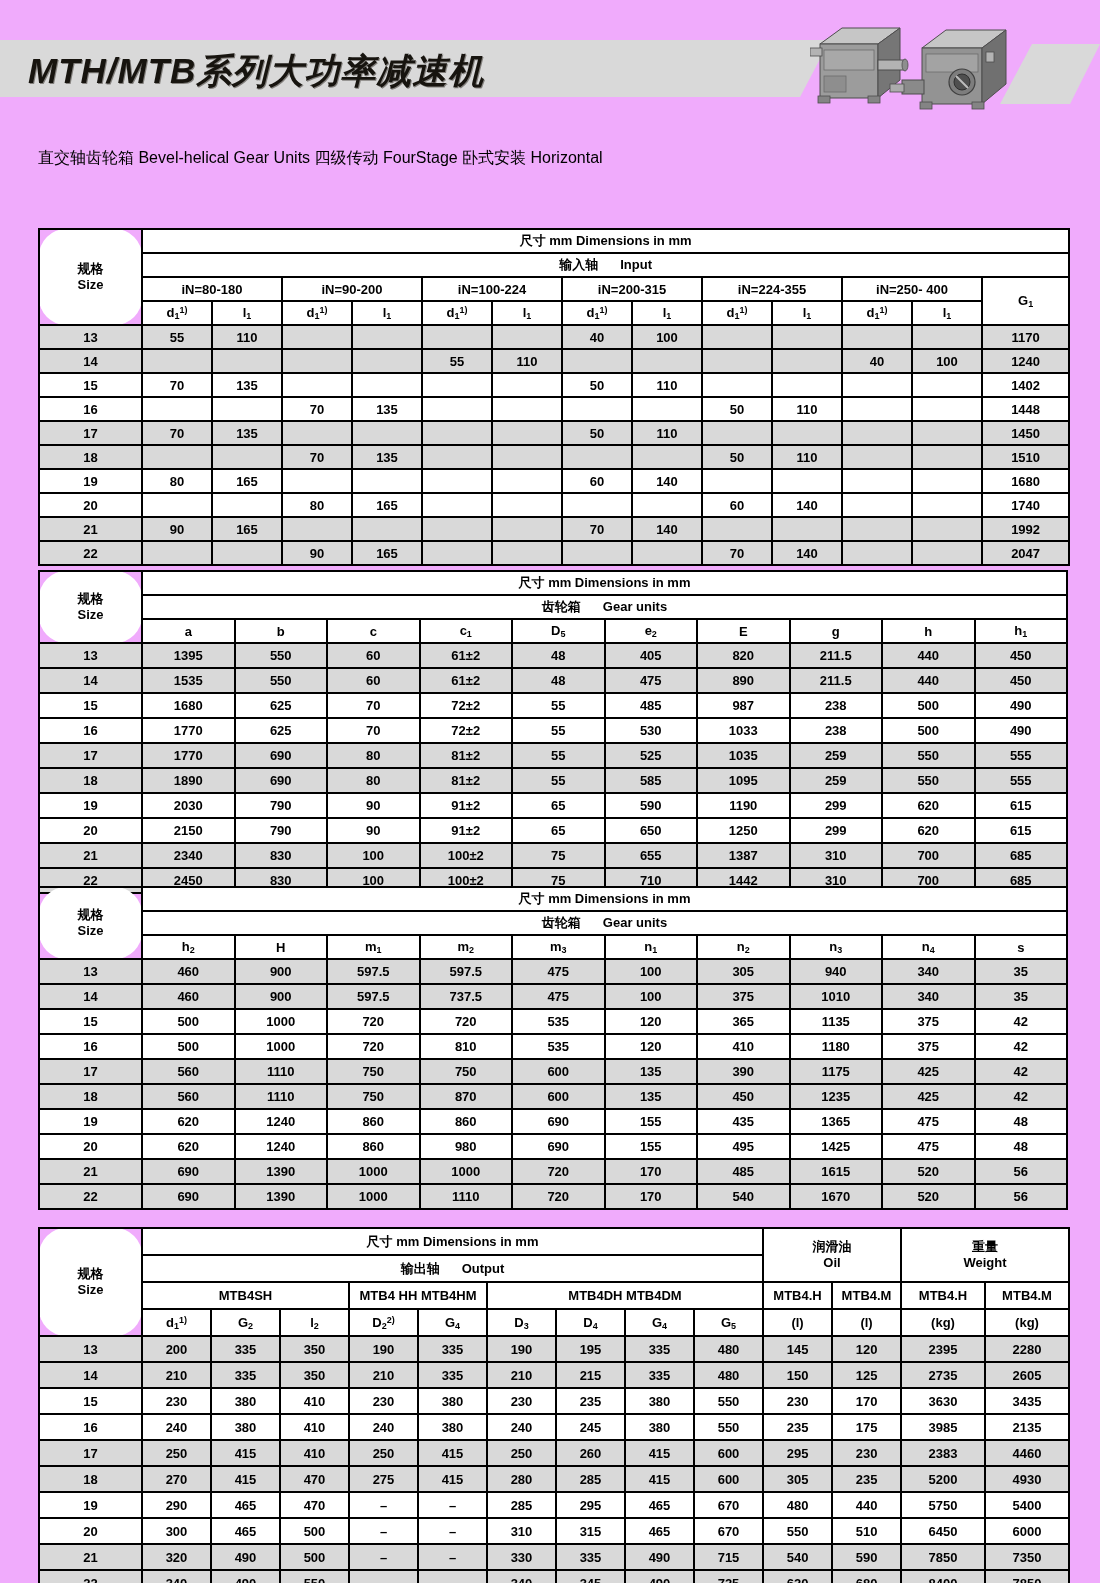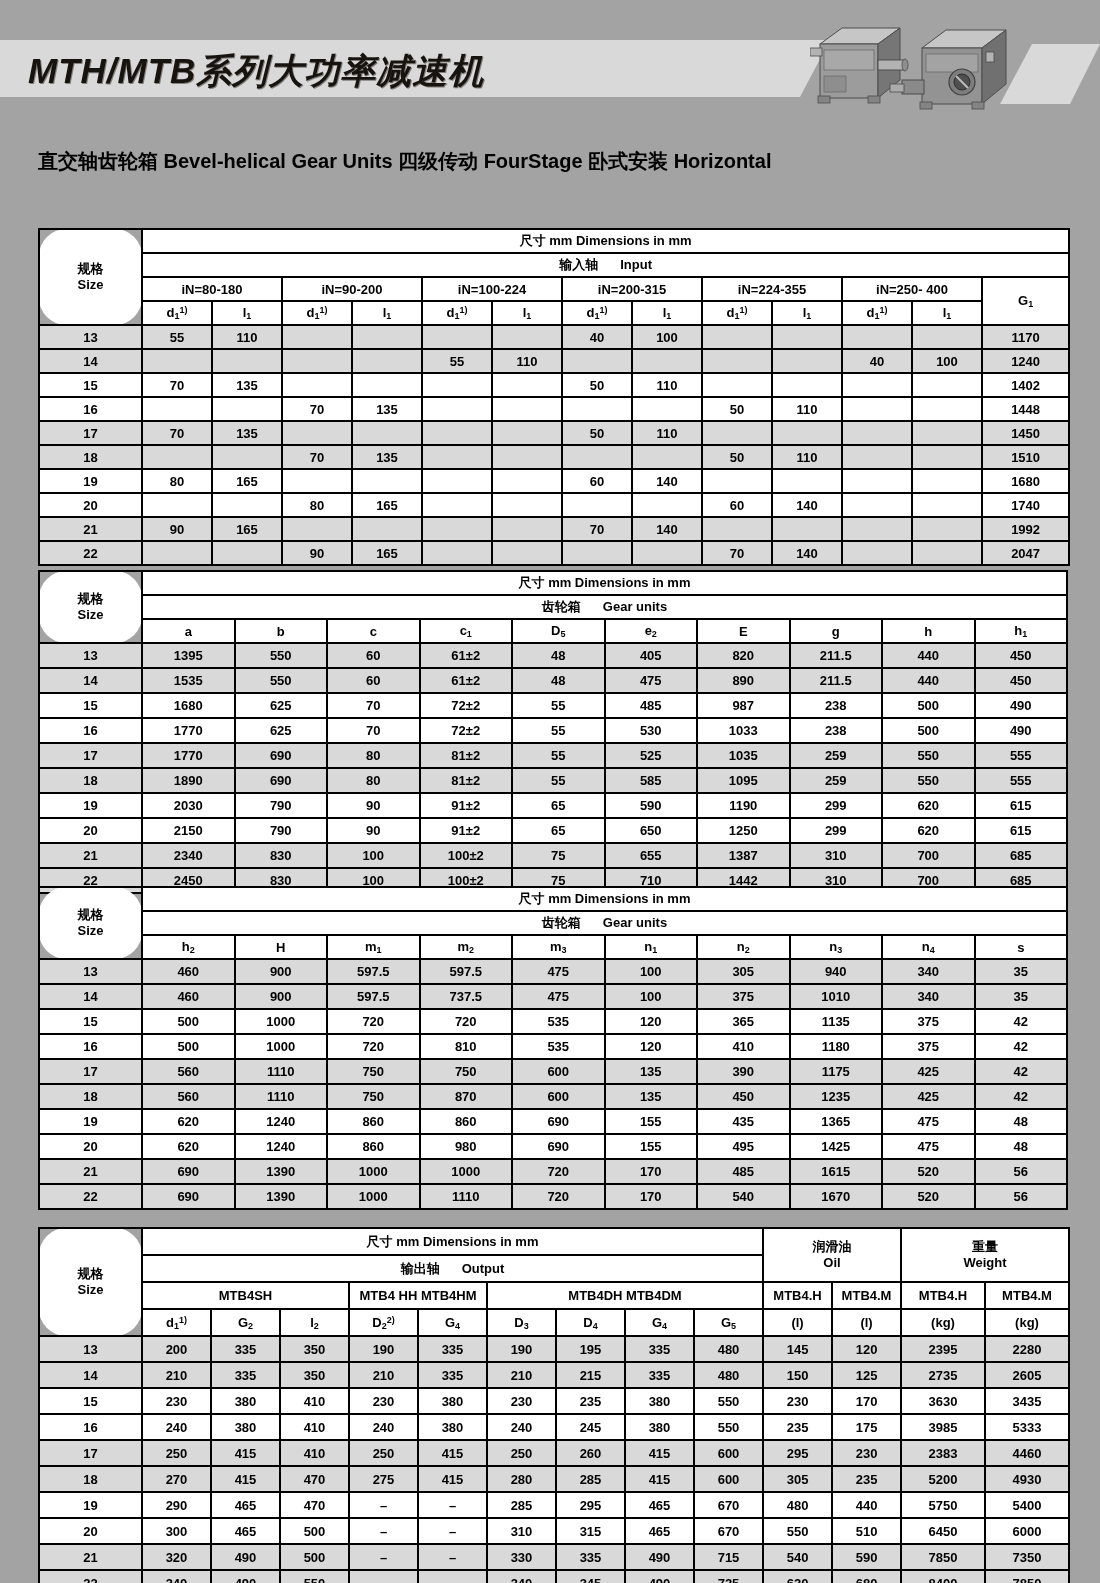--- a/index.html
+++ b/index.html
@@ -2,21 +2,21 @@
 <html><head>
 <meta charset="utf-8">
 <style>
   html,body{margin:0;padding:0;}
   body{
     width:1100px;height:1583px;
     background:#ffffff;
     font-family:"Liberation Sans","DejaVu Sans",sans-serif;
     color:#000;
   }
-  .page{position:relative;width:1100px;height:1583px;overflow:hidden;background:#a3a3a3;}
+  .page{position:relative;width:1100px;height:1583px;overflow:hidden;background:#f0abfc;}
 
   
   .banner-band{
     position:absolute;left:0;top:40px;width:830px;height:57px;
     background:#d9d9d9;
     clip-path:polygon(0 0,830px 0,800px 100%,0 100%);
   }
   .banner-stripe{
     position:absolute;left:1000px;top:44px;width:100px;height:60px;
     background:#d9d9d9;
@@ -27,21 +27,21 @@
     font-size:35px;font-weight:bold;font-style:italic;
     letter-spacing:1px;color:#17140f;
     text-shadow:1px 1px 0 rgba(60,55,50,.55);
     white-space:nowrap;
   }
   .product-photos{position:absolute;left:810px;top:18px;}
 
   
   .subtitle{
     position:absolute;left:38px;white-space:nowrap;
-    font-size:20px;font-weight:bold;color:#000;
+    font-size:16px;font-weight:normal;color:#000;
   }
   #subtitle1{top:148px;}
   #subtitle2{top:191px;}
 
   
   .tbl-wrap{position:absolute;left:38px;width:1030px;}
   #wrap-t1{top:228px;}
   #wrap-t2{top:570px;}
   #wrap-t3{top:886px;}
   #wrap-t4{top:1227px;}
@@ -768,21 +768,21 @@
             <td>410</td>
             <td>240</td>
             <td>380</td>
             <td>240</td>
             <td>245</td>
             <td>380</td>
             <td>550</td>
             <td>235</td>
             <td>175</td>
             <td>3985</td>
-            <td>5333</td>
+            <td>2135</td>
           </tr>
           <tr class="shade">
             <td>17</td>
             <td>250</td>
             <td>415</td>
             <td>410</td>
             <td>250</td>
             <td>415</td>
             <td>250</td>
             <td>260</td>

